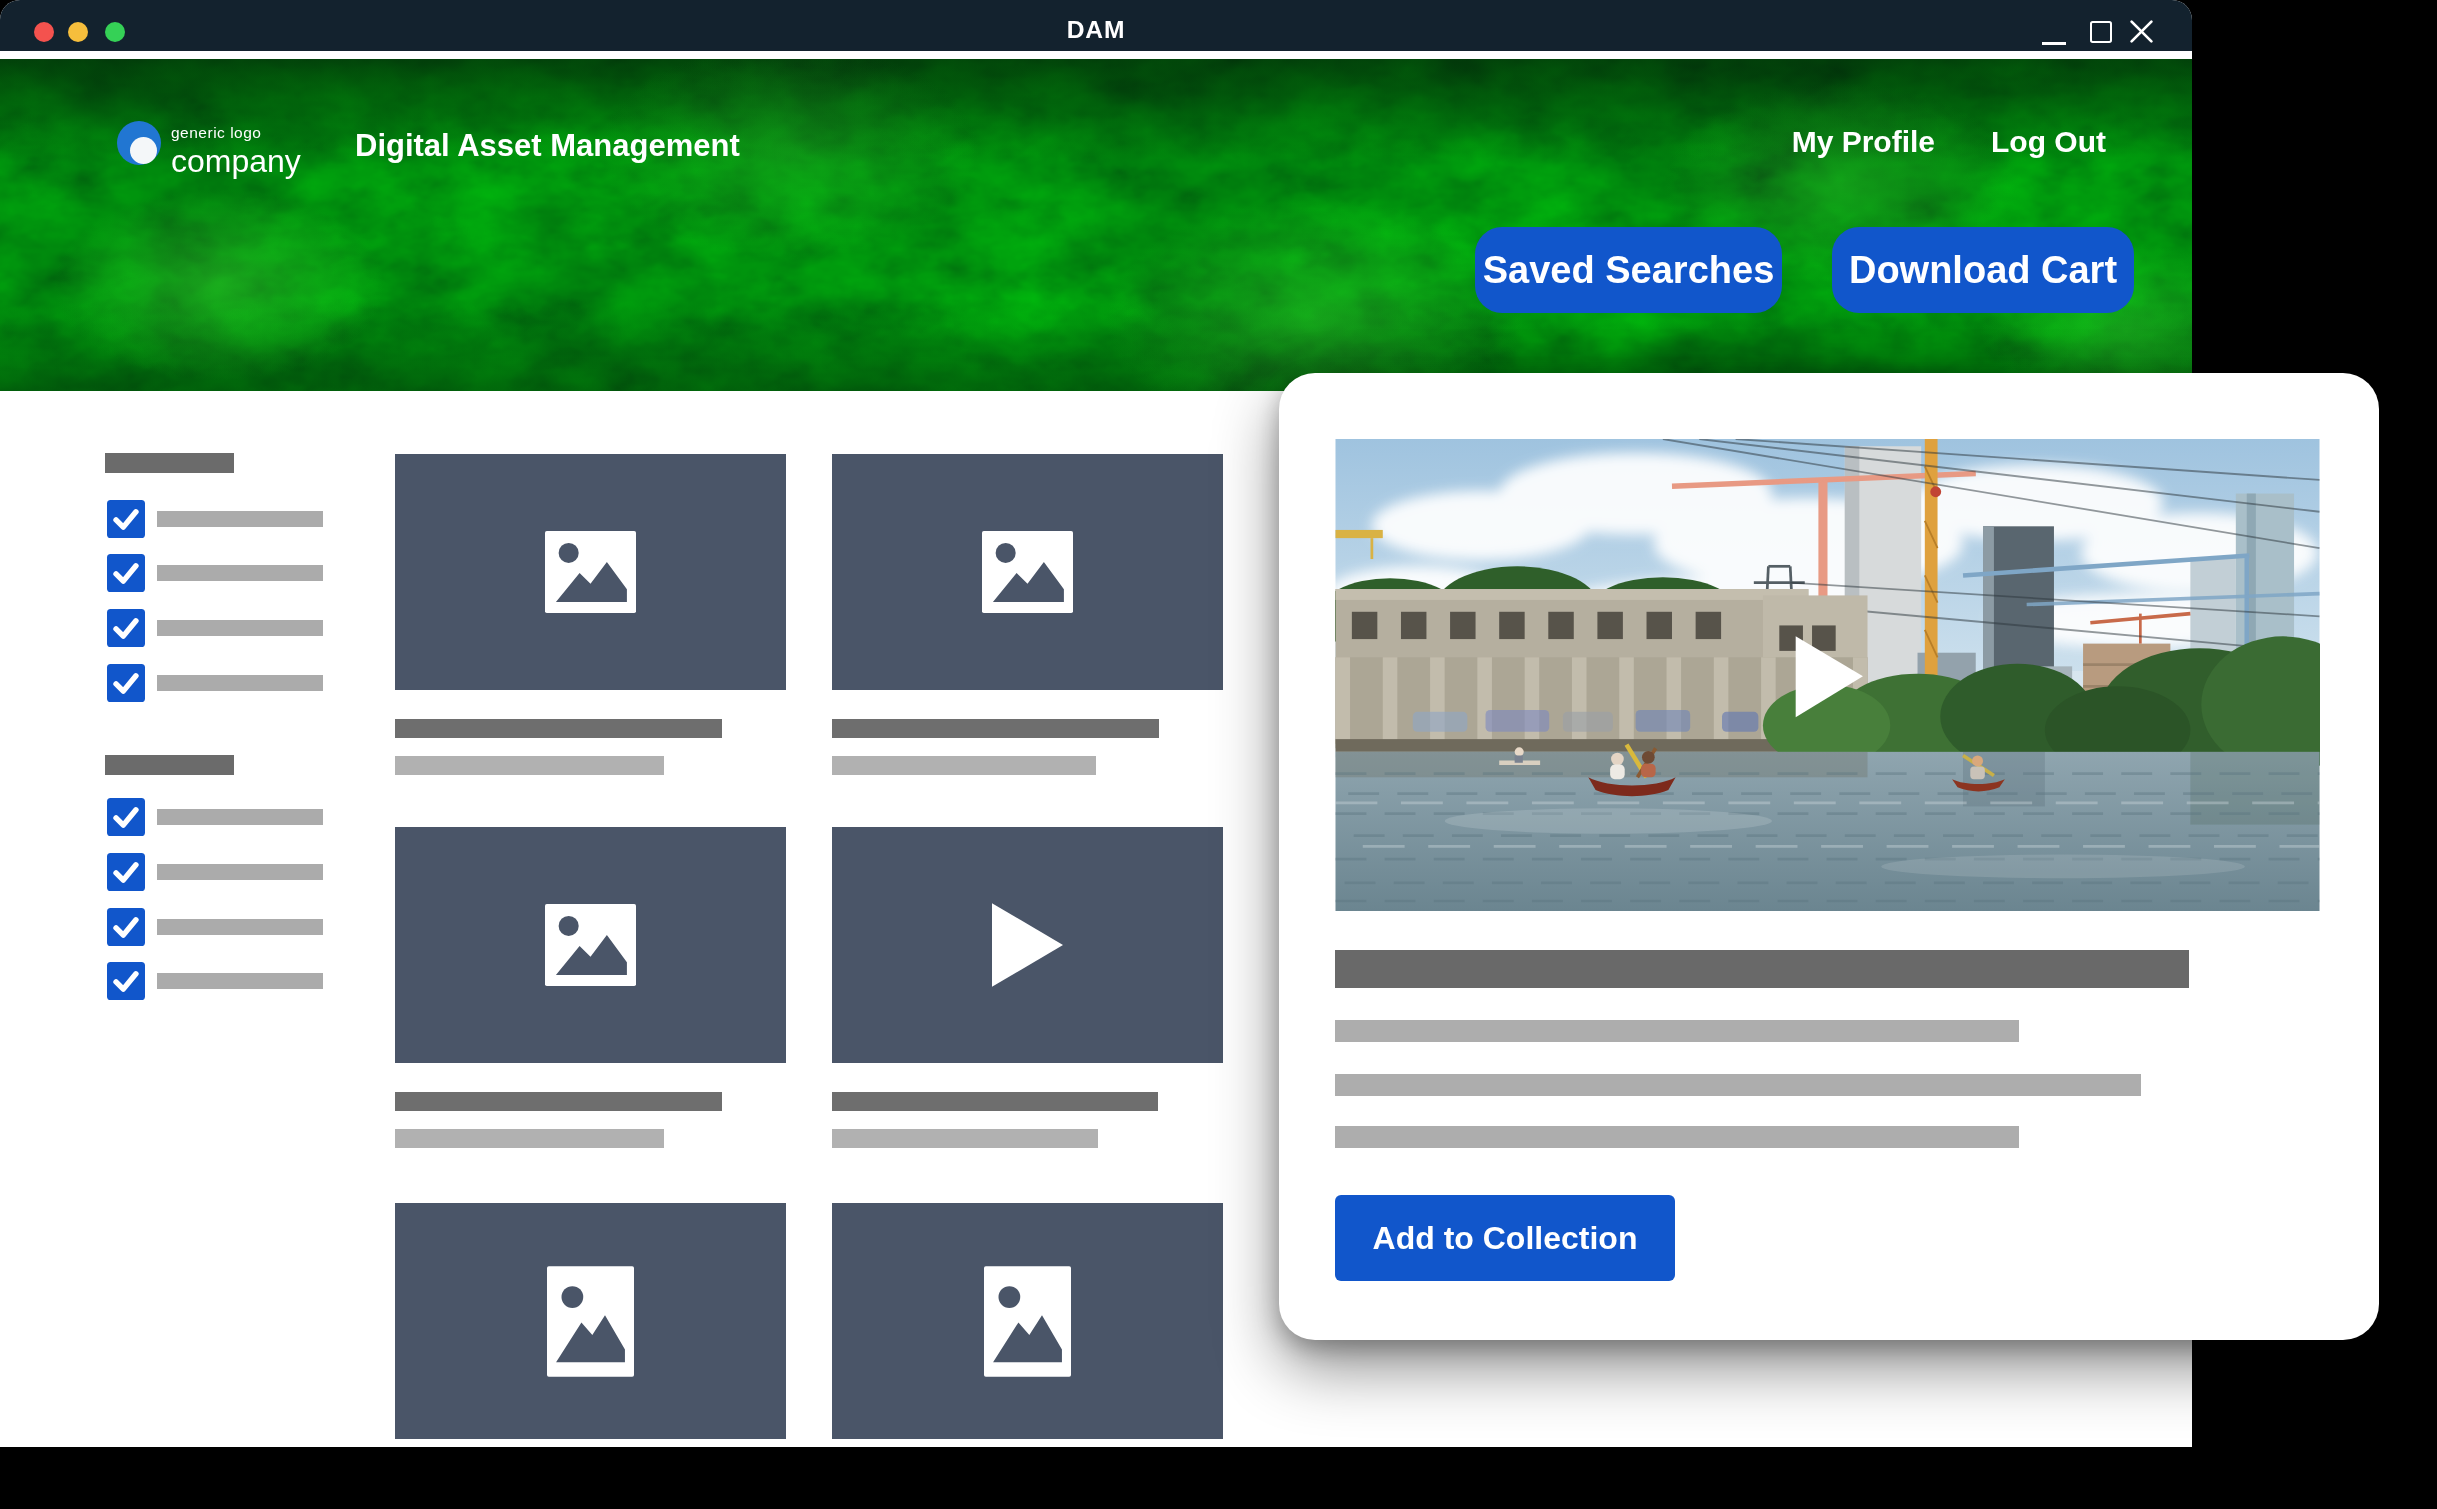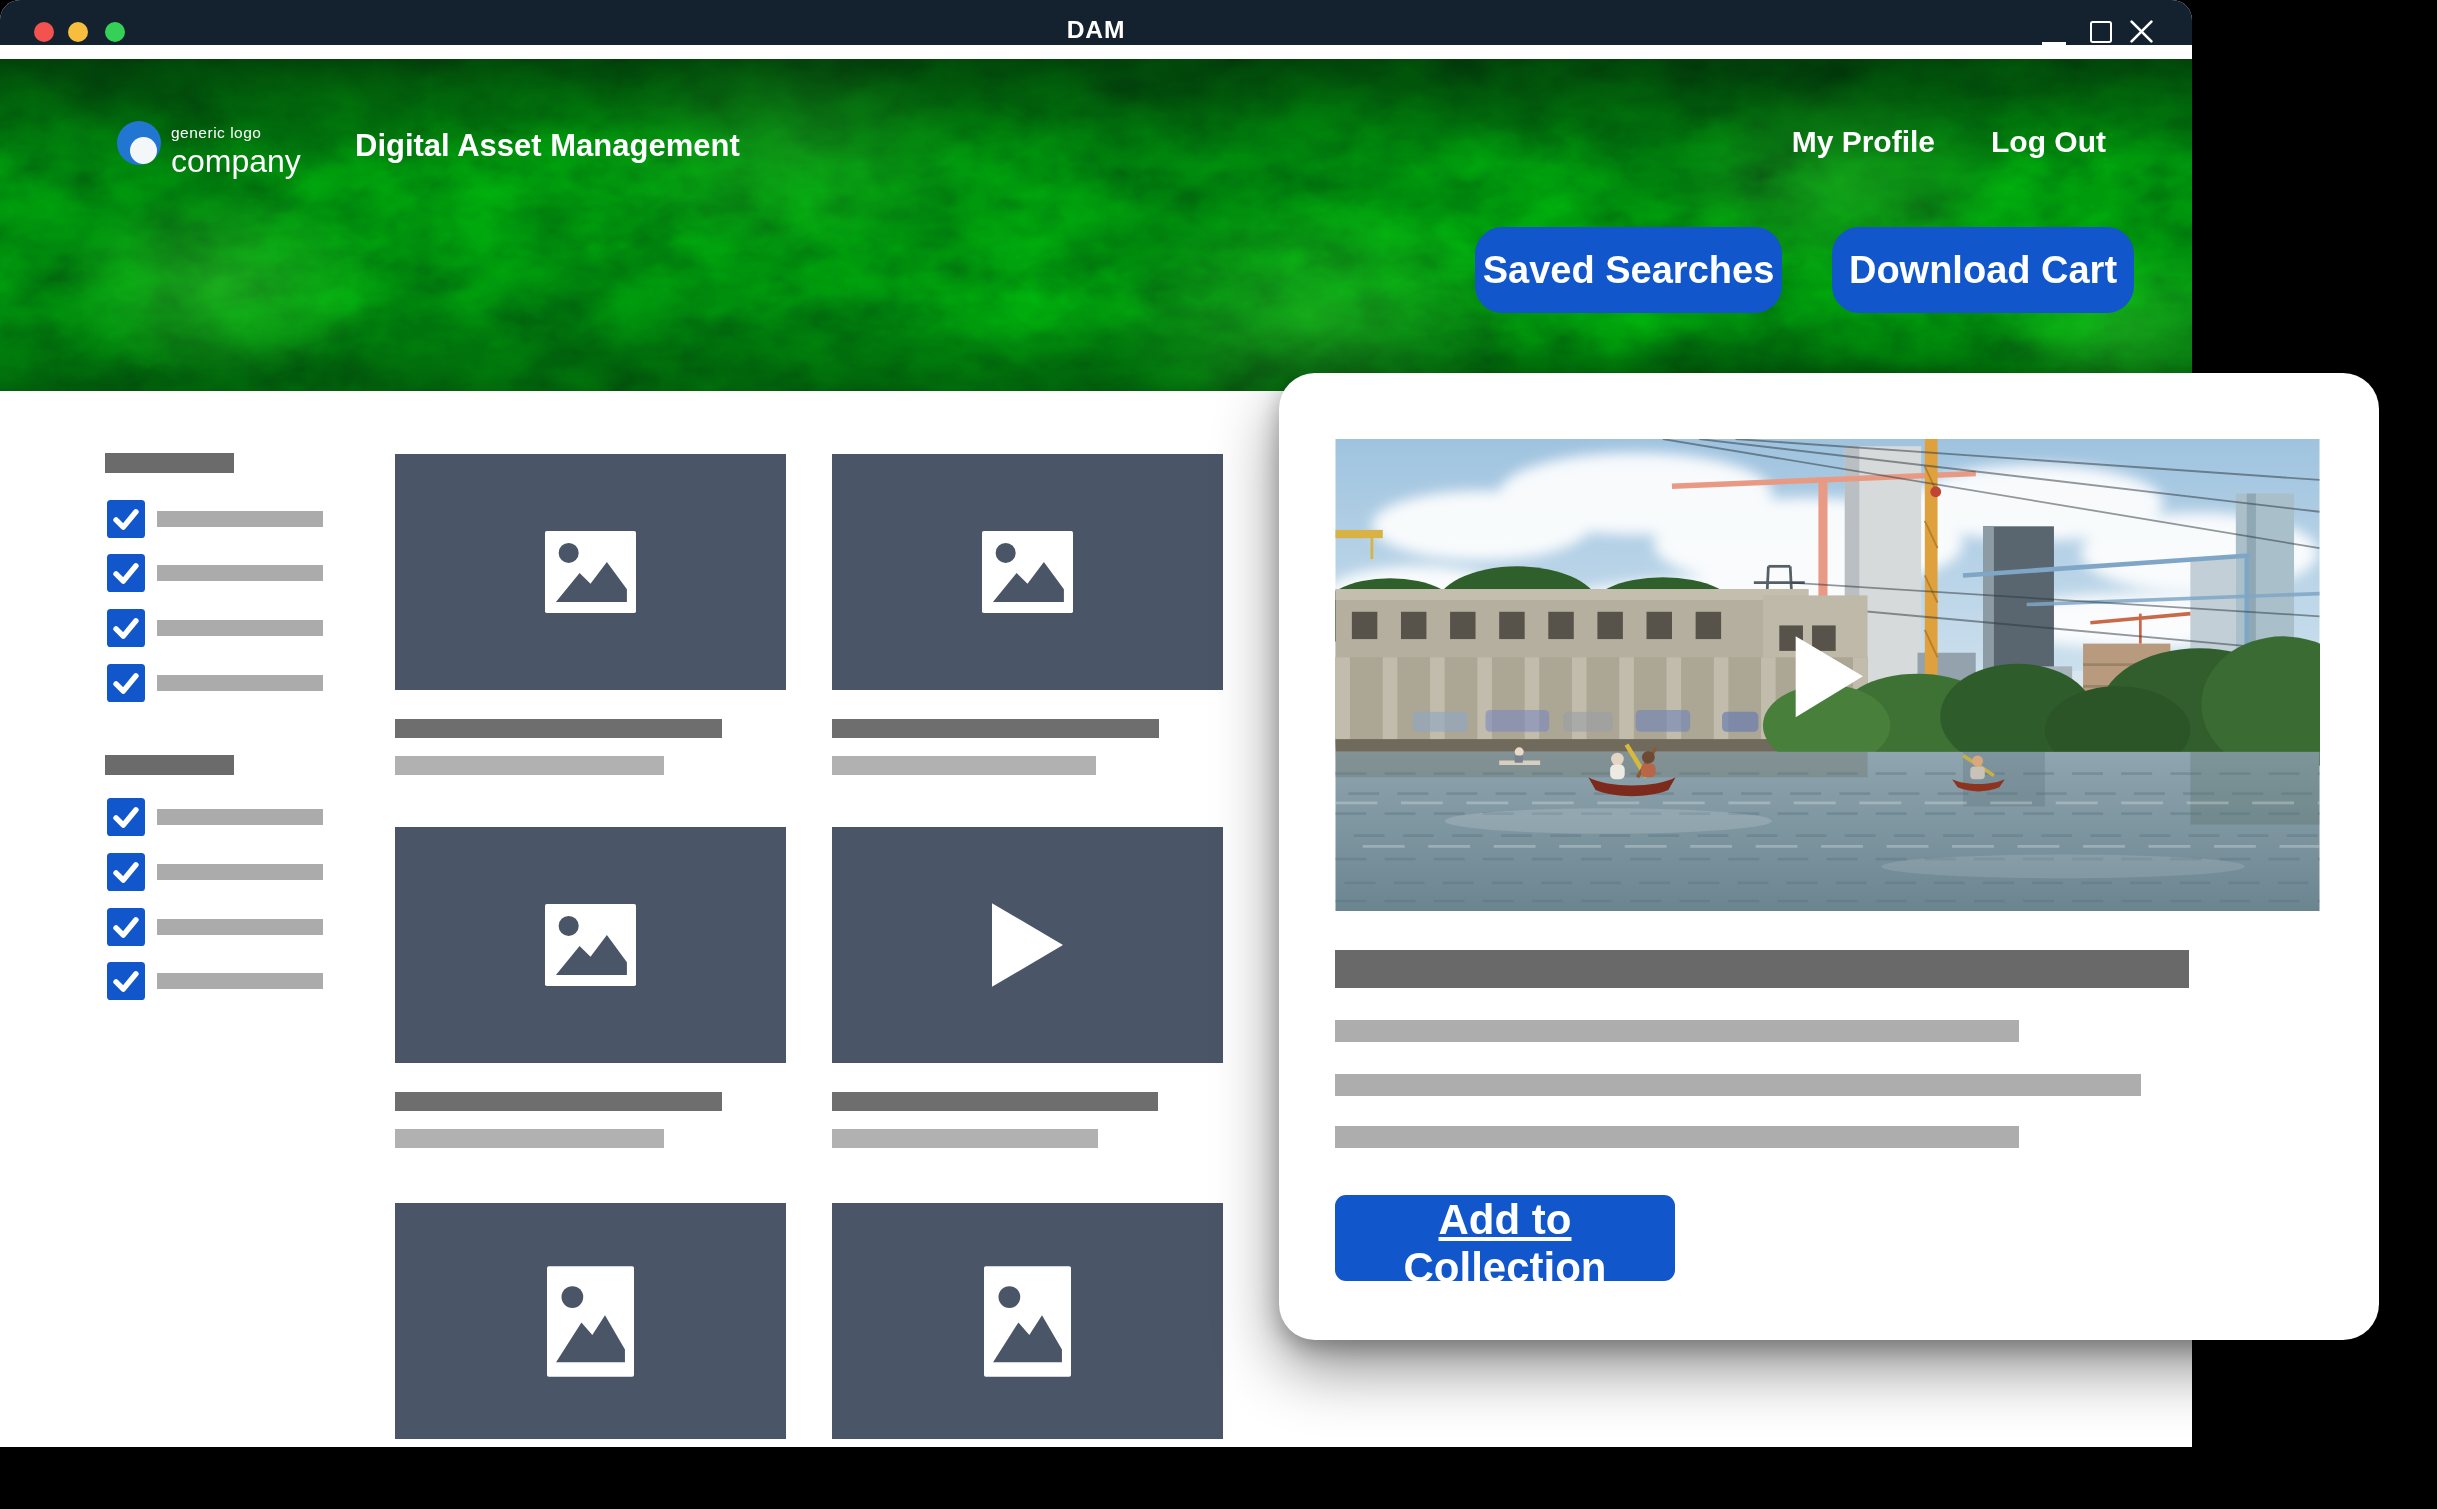--- a/index.html
+++ b/index.html
@@ -6,21 +6,21 @@
   body{
     width:2438px;height:1509px;position:relative;overflow:hidden;
     background:#000;font-family:"Liberation Sans", sans-serif;
   }
   
   .app-window{
     position:absolute;left:0;top:0;width:2192px;height:1447px;
     background:#fff;border-radius:20px 20px 0 0;overflow:hidden;
   }
   
-  .titlebar{position:absolute;left:0;top:0;width:100%;height:45px;background:#13222E;}
+  .titlebar{position:absolute;left:0;top:0;width:100%;height:51px;background:#13222E;}
   .traffic{position:absolute;top:22px;width:20px;height:20px;border-radius:50%;}
   .t-red{left:34px;background:#F4524E;}
   .t-yellow{left:68px;background:#F6BE3C;}
   .t-green{left:105px;background:#35D156;}
   .win-title{
     position:absolute;left:0;right:0;top:0;height:59px;line-height:59px;
     text-align:center;color:#fff;font-size:24.6px;font-weight:700;letter-spacing:0.9px;
   }
   .wc{position:absolute;}
   .wc-min{left:2042px;top:42px;width:24px;height:2.7px;background:#fff;}
@@ -89,22 +89,22 @@
     border-radius:36px;box-shadow:0 27px 64px rgba(0,0,0,.45), 0 7.3px 22px rgba(0,0,0,.25);
   }
   .media-frame{position:absolute;left:56px;top:66px;width:985px;height:472px;overflow:hidden;cursor:pointer;}
   .modal .bar{position:absolute;left:56px;}
   .m-title{top:577px;width:854px;height:38px;background:#696969;}
   .m-line{height:22px;background:#ADADAD;}
   .m-l1{top:647px;width:684px;}
   .m-l2{top:701px;width:806px;}
   .m-l3{top:753px;width:684px;}
   .modal-btn{
-    position:absolute;top:822px;height:86px;background:#1156CB;border:none;border-radius:11px;
-    color:#fff;font-size:42px;font-weight:700;font-family:"Liberation Sans", sans-serif;cursor:pointer;text-decoration:underline;
+    position:absolute;top:822px;height:86px;background:#1156CB;border:none;border-radius:6px;
+    color:#fff;font-size:32px;font-weight:700;font-family:"Liberation Sans", sans-serif;cursor:pointer;
   }
   .mb-collection{left:56px;width:340px;}
   .mb-download{left:450px;width:354px;}
 </style>
 </head>
 <body>
 
 <div class="app-window">
 
   <div class="titlebar">

